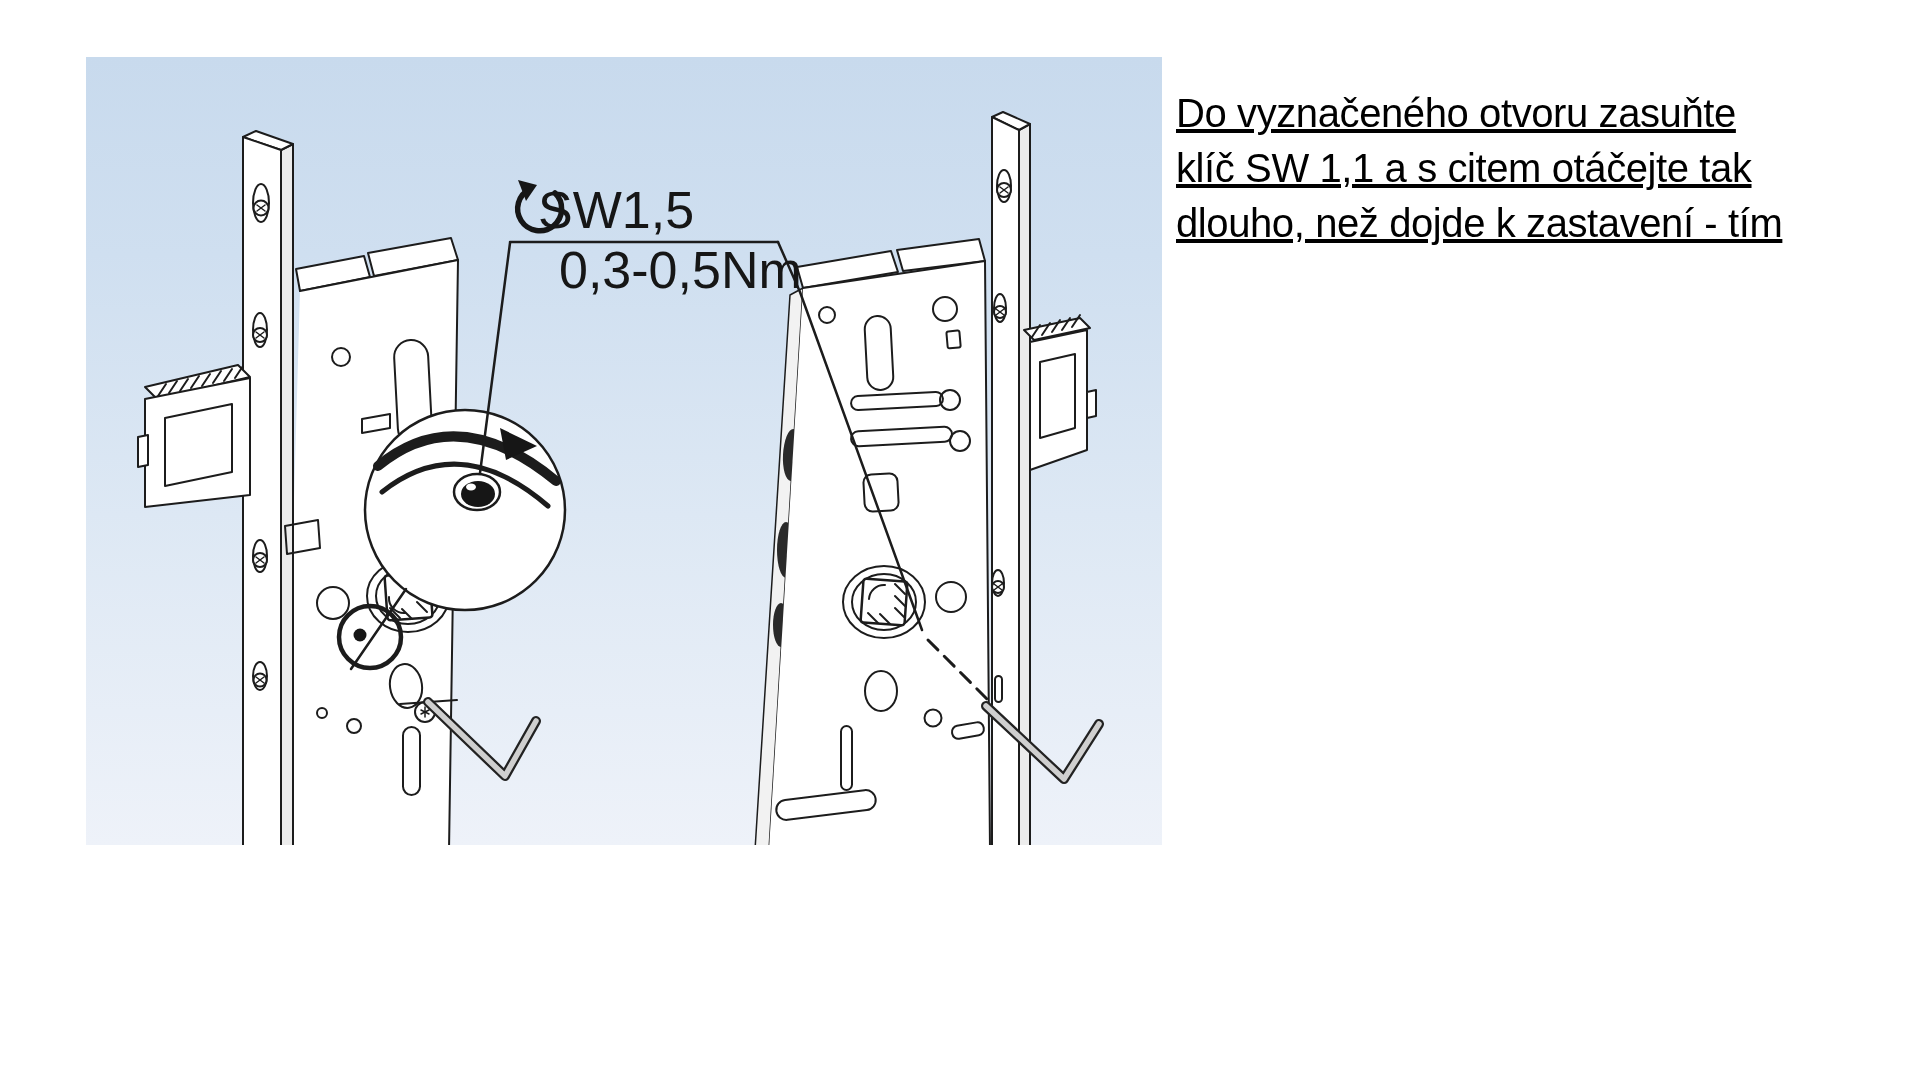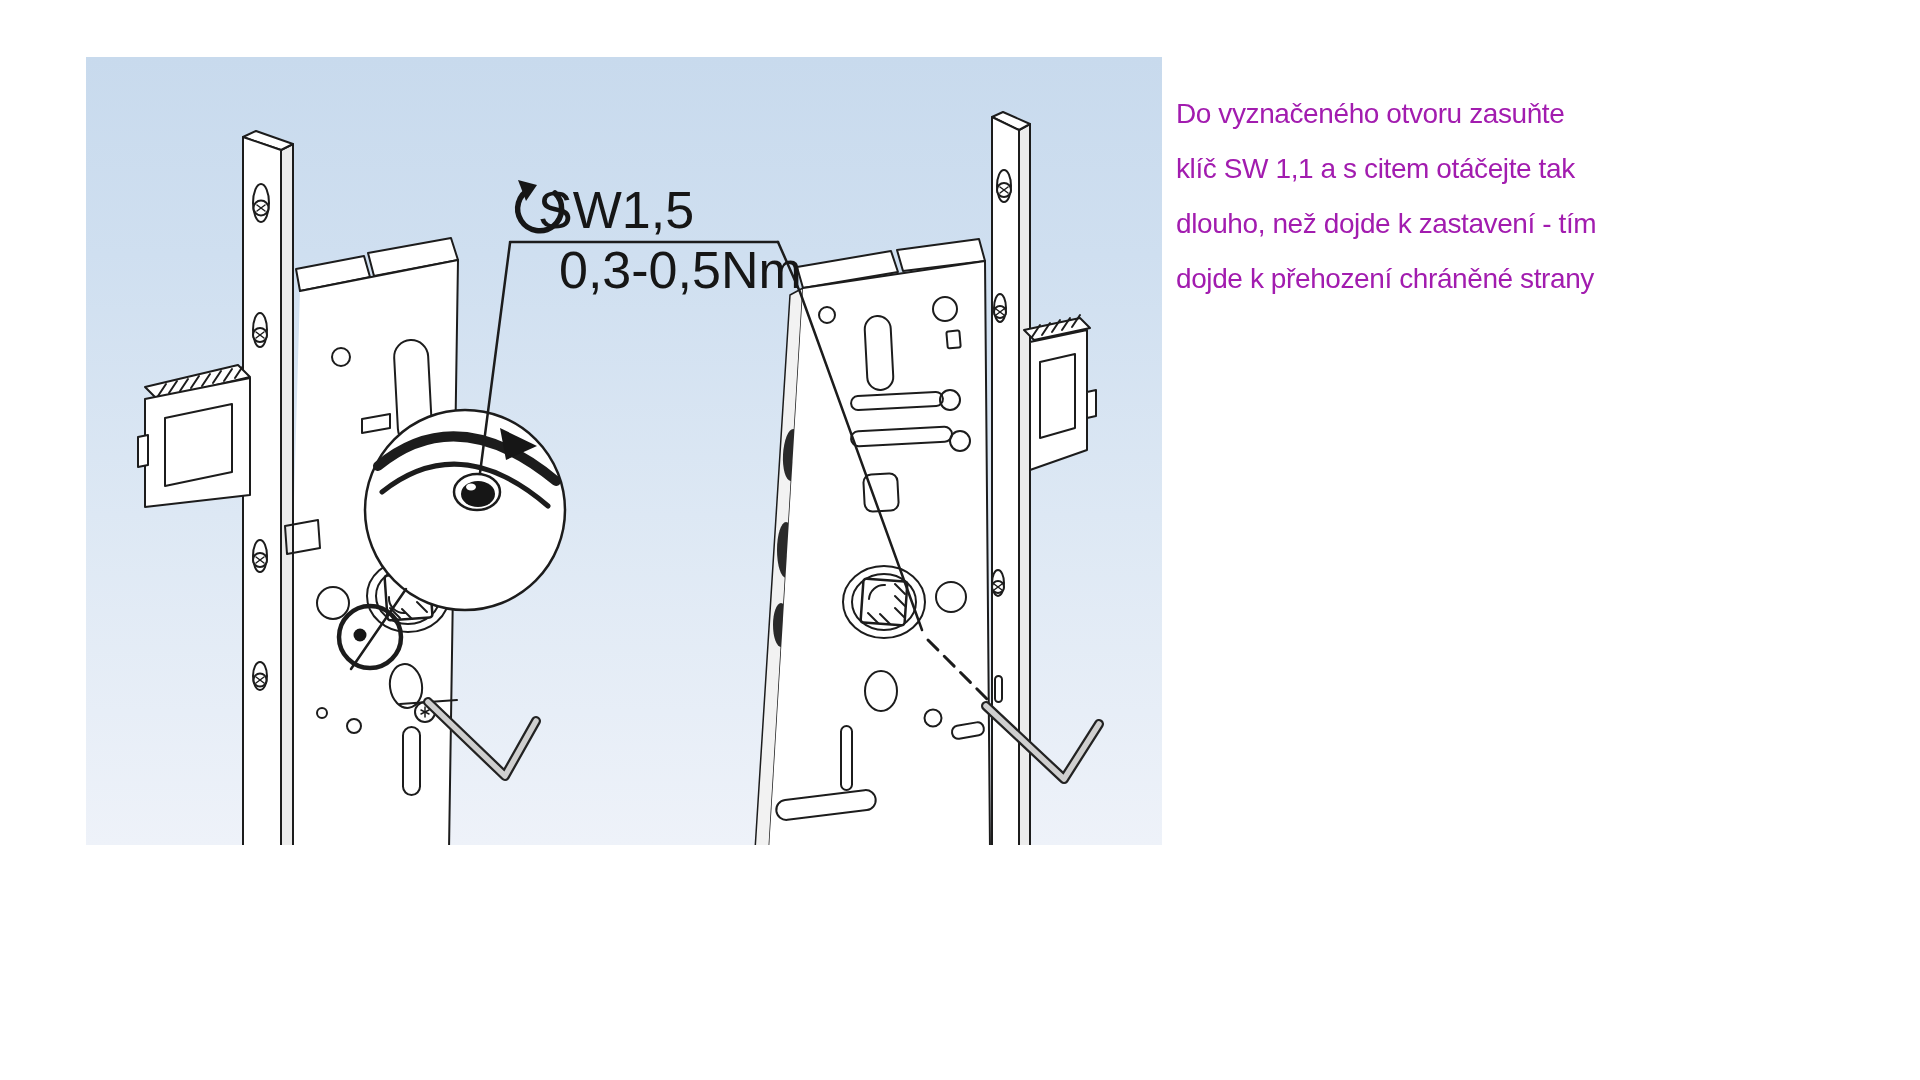--- a/index.html
+++ b/index.html
@@ -5,21 +5,21 @@
   html,body{margin:0;padding:0;background:#ffffff;}
   #stage{position:relative;width:1920px;height:1080px;background:#ffffff;overflow:hidden;
          font-family:"Liberation Sans", sans-serif;}
   #panel{position:absolute;left:86px;top:57px;width:1076px;height:788px;
          background:linear-gradient(180deg,#c8daed 0%,#cfdff0 25%,#dde8f4 58%,#eef2f9 100%);}
   #diagram-svg{position:absolute;left:0;top:0;width:1920px;height:1080px;}
   .anno{position:absolute;color:#161616;font-size:52px;line-height:1;white-space:nowrap;}
   #sw-label{left:538px;top:184px;}
   #torque-label{left:527px;top:244px;margin-left:32px;}
   #instructions{position:absolute;left:1176px;top:86px;width:620px;
-                font-size:28px;line-height:55px;letter-spacing:-0.4px;color:#a21caf;}
+                font-size:40px;line-height:55px;letter-spacing:-0.4px;color:#000000;text-decoration:underline;}
   .iline{white-space:nowrap;}
 </style>
 </head>
 <body>
 
 <div id="stage">
 
   <div id="panel"></div>
 
   <svg id="diagram-svg" viewBox="0 0 1920 1080" xmlns="http://www.w3.org/2000/svg">
@@ -237,16 +237,15 @@
     </g>
   </svg>
 
   <div class="anno" id="sw-label">SW1,5</div>
   <div class="anno" id="torque-label">0,3-0,5Nm</div>
 
   <div id="instructions">
     <div class="iline">Do vyznačeného otvoru zasuňte</div>
     <div class="iline">klíč SW 1,1 a s citem otáčejte tak</div>
     <div class="iline">dlouho, než dojde k zastavení - tím</div>
-    <div class="iline">dojde k přehození chráněné strany</div>
   </div>
 
 </div>
 
 </body></html>

